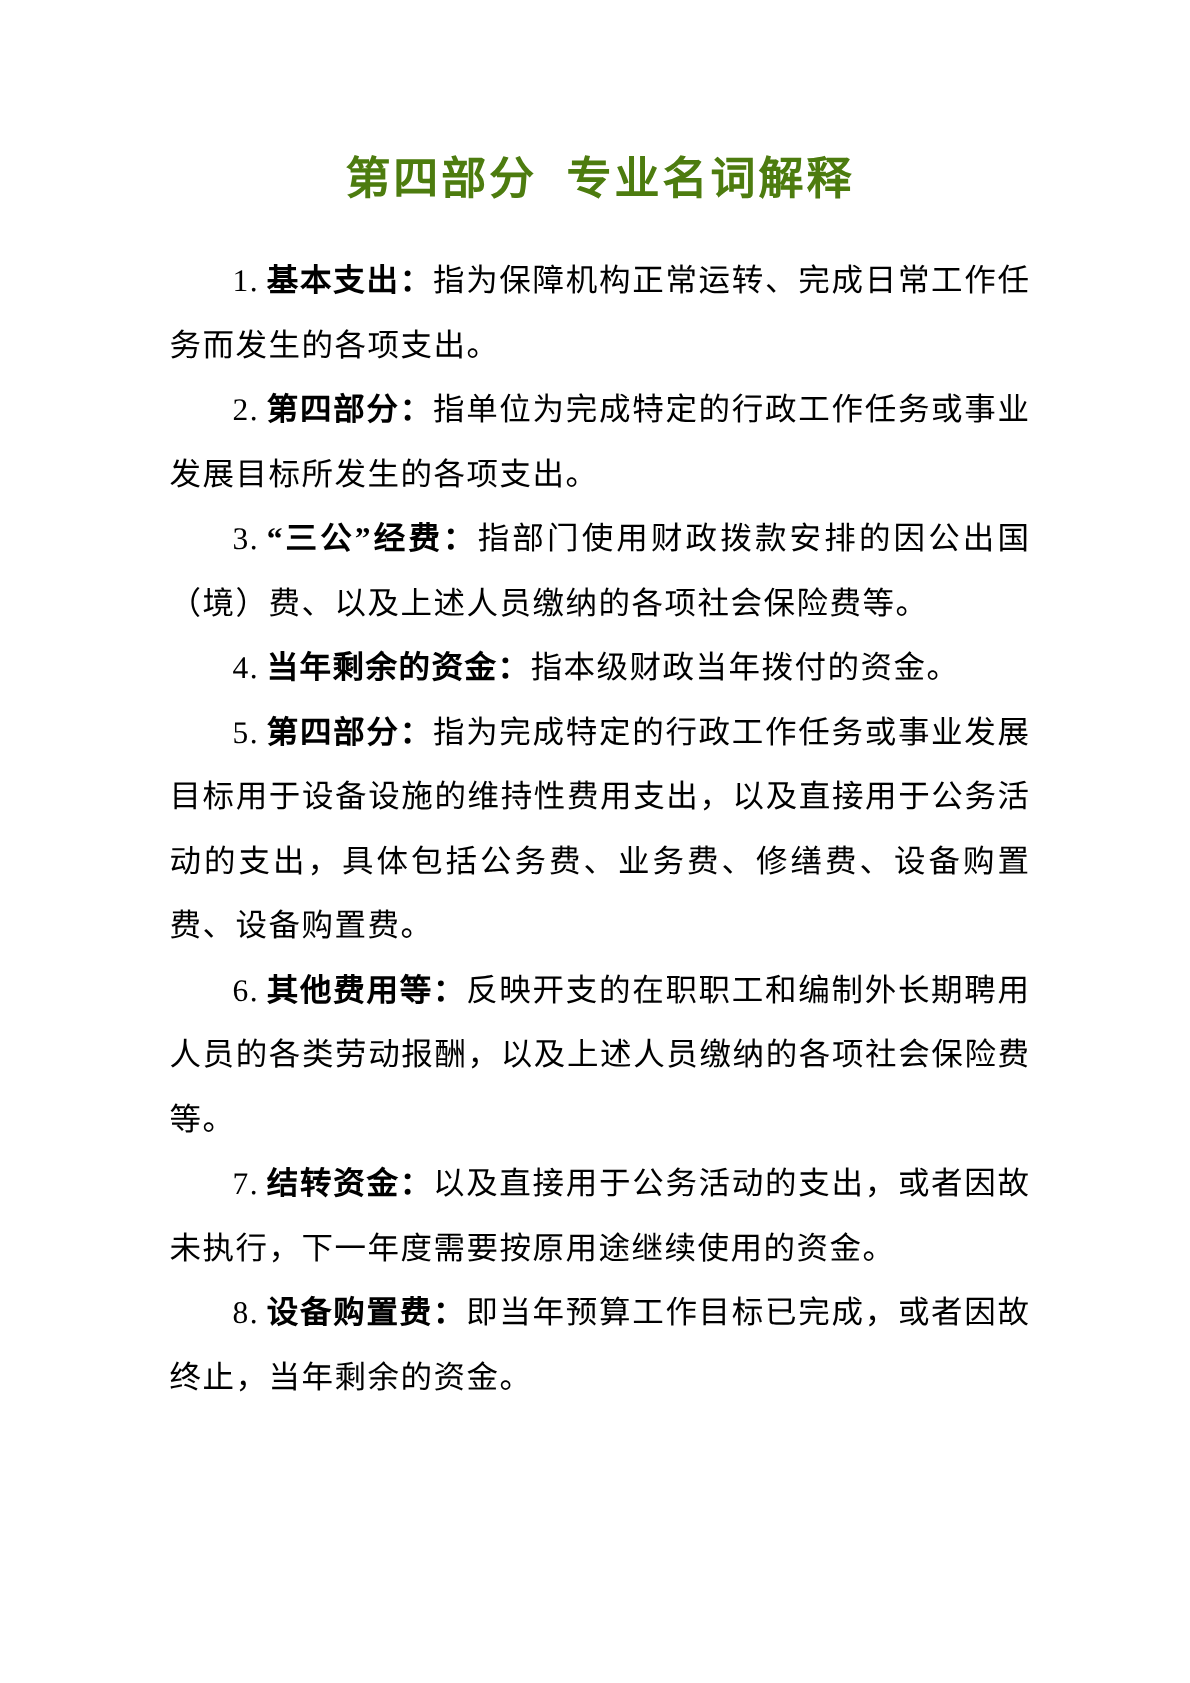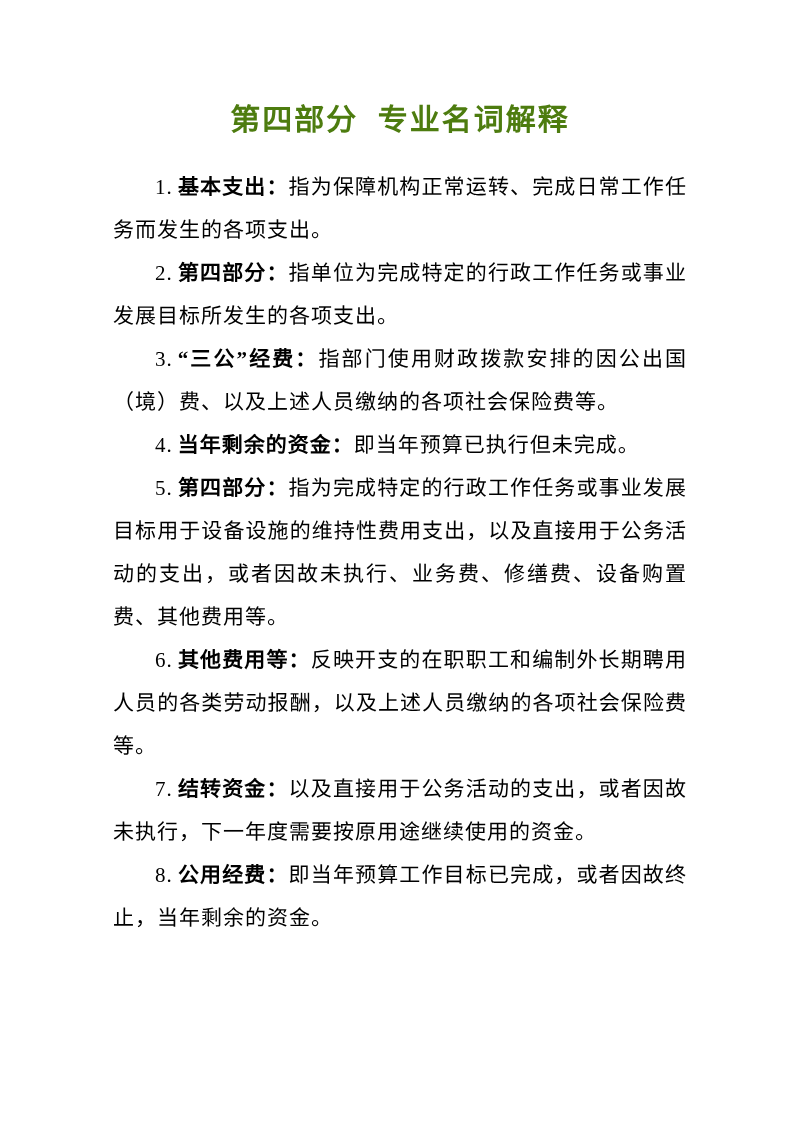--- a/index.html
+++ b/index.html
@@ -62,23 +62,23 @@
   <h1 class="doc-title">第四部分 专业名词解释</h1>
 
   <div class="terms-list">
 
       <p class="term-item"><span class="term-number">1.</span><span class="term-label">基本支出：</span><span class="term-definition">指为保障机构正常运转、完成日常工作任务而发生的各项支出。</span></p>
 
       <p class="term-item"><span class="term-number">2.</span><span class="term-label">第四部分：</span><span class="term-definition">指单位为完成特定的行政工作任务或事业发展目标所发生的各项支出。</span></p>
 
       <p class="term-item"><span class="term-number">3.</span><span class="term-label">“三公”经费：</span><span class="term-definition">指部门使用财政拨款安排的因公出国（境）费、以及上述人员缴纳的各项社会保险费等。</span></p>
 
-      <p class="term-item"><span class="term-number">4.</span><span class="term-label">当年剩余的资金：</span><span class="term-definition">即当年预算已执行但未完成。</span></p>
+      <p class="term-item"><span class="term-number">4.</span><span class="term-label">当年剩余的资金：</span><span class="term-definition">指本级财政当年拨付的资金。</span></p>
 
-      <p class="term-item"><span class="term-number">5.</span><span class="term-label">第四部分：</span><span class="term-definition">指为完成特定的行政工作任务或事业发展目标用于设备设施的维持性费用支出，以及直接用于公务活动的支出，或者因故未执行、业务费、修缮费、设备购置费、其他费用等。</span></p>
+      <p class="term-item"><span class="term-number">5.</span><span class="term-label">第四部分：</span><span class="term-definition">指为完成特定的行政工作任务或事业发展目标用于设备设施的维持性费用支出，以及直接用于公务活动的支出，具体包括公务费、业务费、修缮费、设备购置费、设备购置费。</span></p>
 
       <p class="term-item"><span class="term-number">6.</span><span class="term-label">其他费用等：</span><span class="term-definition">反映开支的在职职工和编制外长期聘用人员的各类劳动报酬，以及上述人员缴纳的各项社会保险费等。</span></p>
 
       <p class="term-item"><span class="term-number">7.</span><span class="term-label">结转资金：</span><span class="term-definition">以及直接用于公务活动的支出，或者因故未执行，下一年度需要按原用途继续使用的资金。</span></p>
 
-      <p class="term-item"><span class="term-number">8.</span><span class="term-label">公用经费：</span><span class="term-definition">即当年预算工作目标已完成，或者因故终止，当年剩余的资金。</span></p>
+      <p class="term-item"><span class="term-number">8.</span><span class="term-label">设备购置费：</span><span class="term-definition">即当年预算工作目标已完成，或者因故终止，当年剩余的资金。</span></p>
     </div>
 </div>
 
 </body></html>

